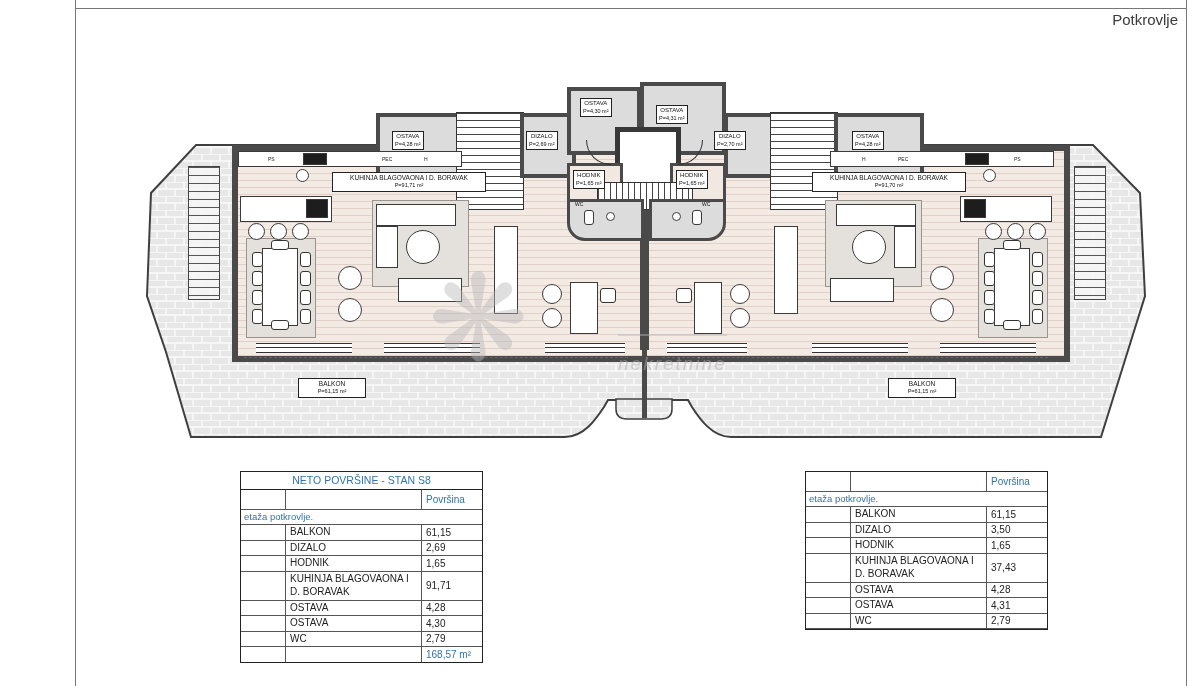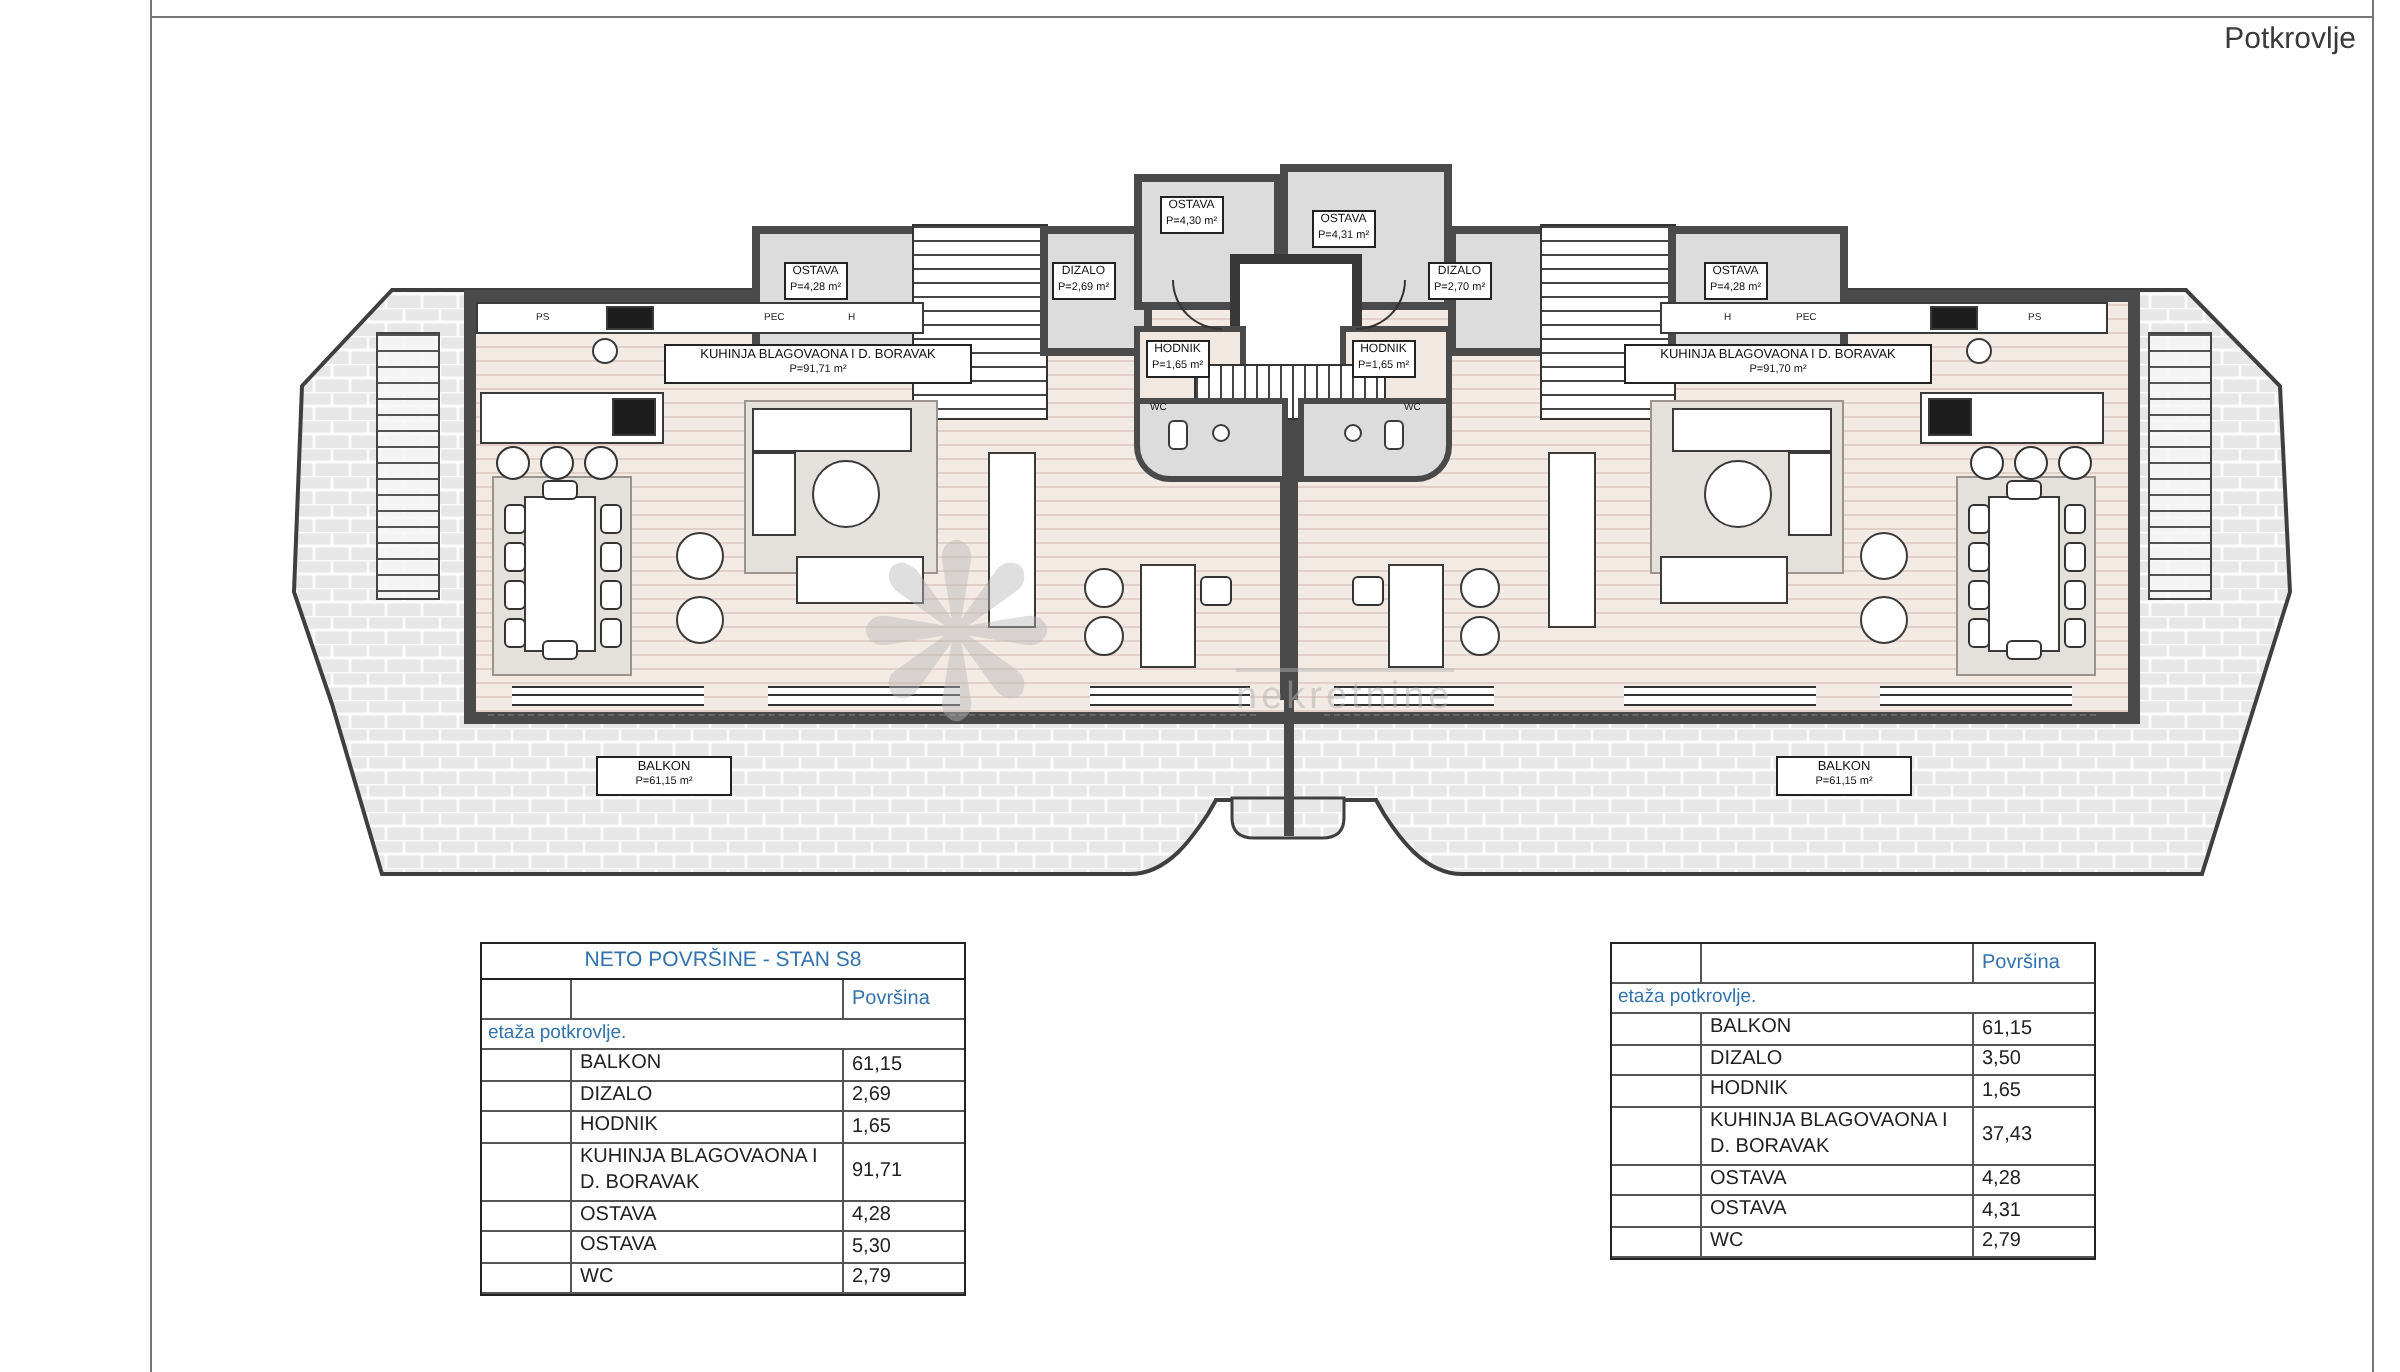--- a/index.html
+++ b/index.html
@@ -37,21 +37,21 @@
   .stool{position:absolute;z-index:4;width:15px;height:15px;border-radius:50%;background:#fff;border:1px solid #333;}
   
   .rlabel{position:absolute;z-index:5;background:#fff;border:1px solid #222;text-align:center;
           font-size:6px;line-height:1.3;padding:1px 2px;color:#111;white-space:nowrap;}
   .rlabel .rl-area{font-size:5.5px;}
   .applbl{position:absolute;z-index:5;font-size:5px;color:#222;}
   
   .wm{position:absolute;z-index:6;color:rgba(175,175,175,.5);pointer-events:none;}
   .wm-logo{left:428px;top:258px;font-size:120px;line-height:1;color:rgba(185,185,185,.45);}
   .wm-t1{left:545px;top:272px;font-size:56px;font-family:"Liberation Serif",serif;font-weight:bold;}
-  .wm-t2{left:618px;top:334px;font-size:19px;letter-spacing:2px;border-top:2px solid rgba(185,185,185,.45);padding-top:2px;}
+  .wm-t2{left:618px;top:334px;font-size:19px;letter-spacing:2px;border-top:2px solid rgba(185,185,185,.45);padding-top:17px;font-style:italic;}
   
   .ntable{position:absolute;width:241px;background:#fff;border:1.5px solid #222;z-index:7;font-size:10px;}
   .t-title{height:17px;line-height:17px;text-align:center;color:#3273ad;border-bottom:1px solid #222;font-size:10.5px;}
   .t-row{display:flex;border-bottom:1px solid #555;align-items:stretch;}
   .t-c1{width:44px;border-right:1px solid #555;flex:none;}
   .t-c2{flex:1;padding:1px 4px;border-right:1px solid #555;line-height:1.25;}
   .t-c3{width:52px;padding:1px 4px;flex:none;display:flex;align-items:center;}
   .t-hdr .t-c3{color:#3273ad;}
   .t-hdr{height:19px;}
   .t-etaza{border-bottom:1px solid #555;color:#3273ad;padding:1px 3px;height:12px;line-height:12px;font-size:9.5px;}
@@ -291,26 +291,31 @@
         <div class="t-c3">91,71</div>
       </div>
     <div class="t-row t-data">
         <div class="t-c1"></div>
       <div class="t-c2">OSTAVA</div>
         <div class="t-c3">4,28</div>
       </div>
     <div class="t-row t-data">
         <div class="t-c1"></div>
       <div class="t-c2">OSTAVA</div>
-        <div class="t-c3">5,30</div>
+        <div class="t-c3">4,30</div>
       </div>
     <div class="t-row t-data">
         <div class="t-c1"></div>
       <div class="t-c2">WC</div>
         <div class="t-c3">2,79</div>
+      </div>
+    <div class="t-row t-total">
+        <div class="t-c1"></div>
+      <div class="t-c2"></div>
+        <div class="t-c3">168,57 m²</div>
       </div>
   </div>
 
   <div class="ntable" style="left:805px;top:471px;">
     <div class="t-row t-hdr">
       <div class="t-c1"></div>
         <div class="t-c2"></div>
       <div class="t-c3">Površina</div>
     </div>
     <div class="t-etaza">etaža potkrovlje.</div>

